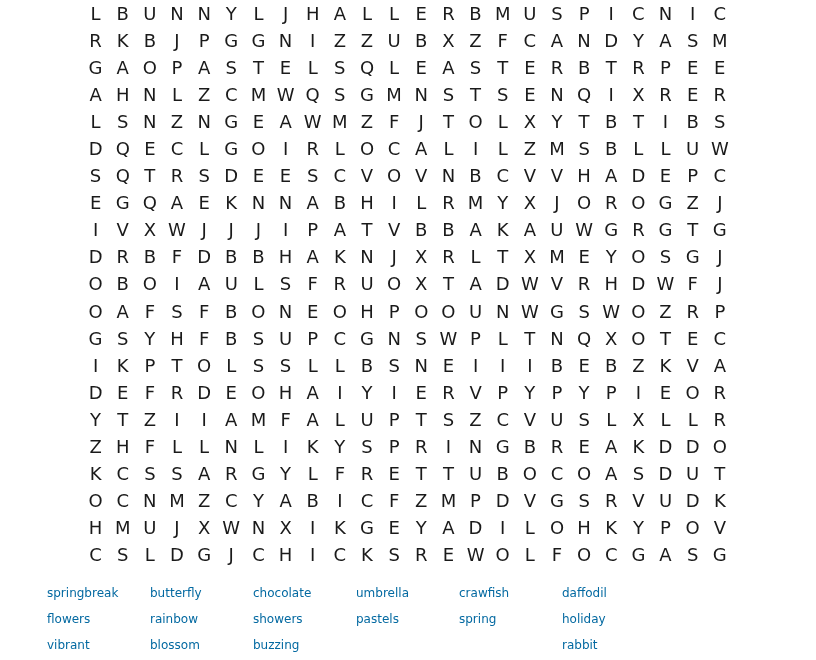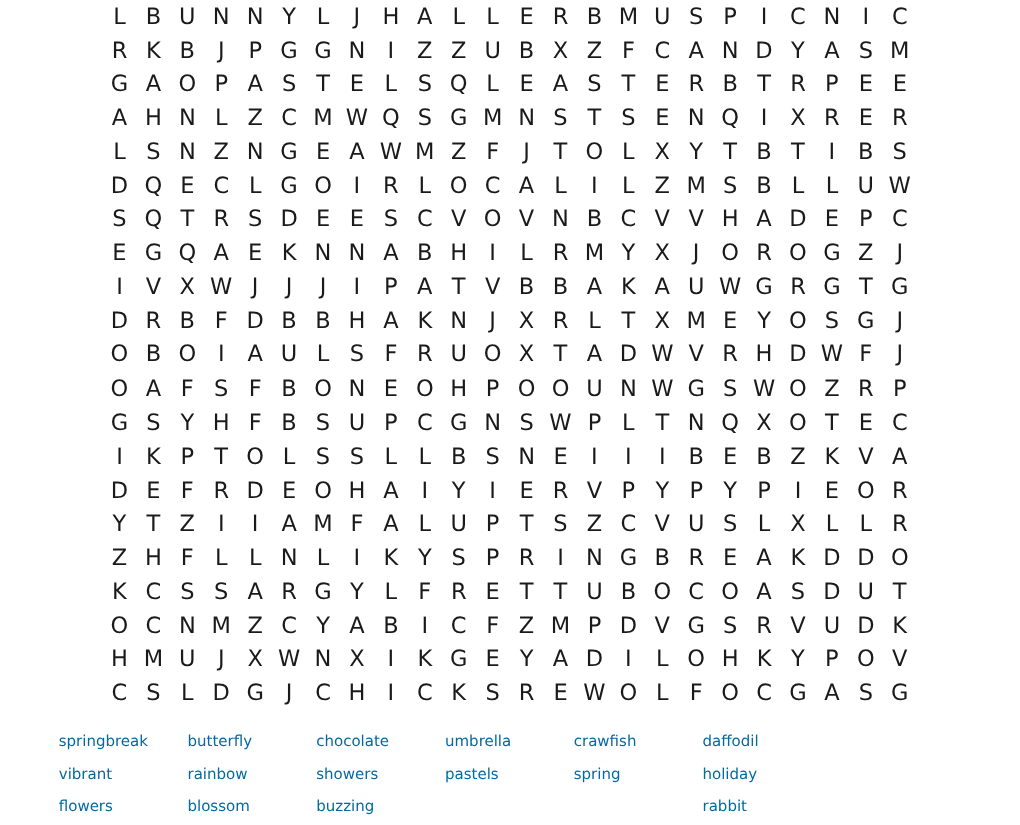--- a/index.html
+++ b/index.html
@@ -600,22 +600,22 @@
       <span class="cell">C</span>
       <span class="cell">G</span>
       <span class="cell">A</span>
       <span class="cell">S</span>
       <span class="cell">G</span>
     </div>
   </div>
 <div class="word-list">
     <div class="word-col">
       <div class="word">springbreak</div>
+      <div class="word">flowers</div>
       <div class="word">vibrant</div>
-      <div class="word">flowers</div>
     </div>
     <div class="word-col">
       <div class="word">butterfly</div>
       <div class="word">rainbow</div>
       <div class="word">blossom</div>
     </div>
     <div class="word-col">
       <div class="word">chocolate</div>
       <div class="word">showers</div>
       <div class="word">buzzing</div>

